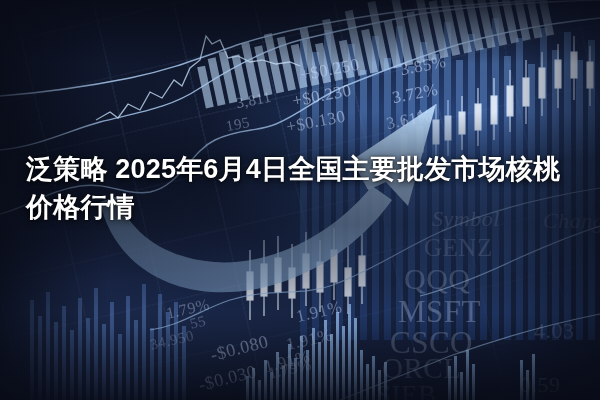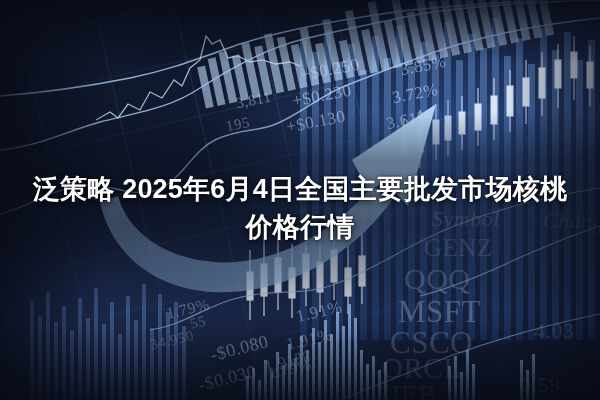--- a/index.html
+++ b/index.html
@@ -64,29 +64,28 @@
   #bg-scrim{
     background:linear-gradient(to bottom, rgba(10,15,30,0) 28%, rgba(10,15,30,.45) 40%, rgba(12,18,34,.55) 56%, rgba(10,15,30,.30) 70%, rgba(10,15,30,0) 82%);
   }
 
   
   #headline{
     position:absolute;
     left:0;right:0;
     top:150px;
     padding:0 26px;
-    text-align:center;
+    text-align:left;
     color:#ffffff;
     font-weight:bold;
     font-size:27px;
     line-height:1.42;
     letter-spacing:.2px;
     text-shadow:0 2px 7px rgba(0,0,0,.85), 0 0 2px rgba(0,0,0,.9);
     box-sizing:border-box;
-    margin-top:20px;
   }
 </style>
 </head>
 <body>
 
 <div id="stage">
 
   <div class="layer" id="bg-base"></div>
 
   <div class="layer" id="bg-grid"></div>

